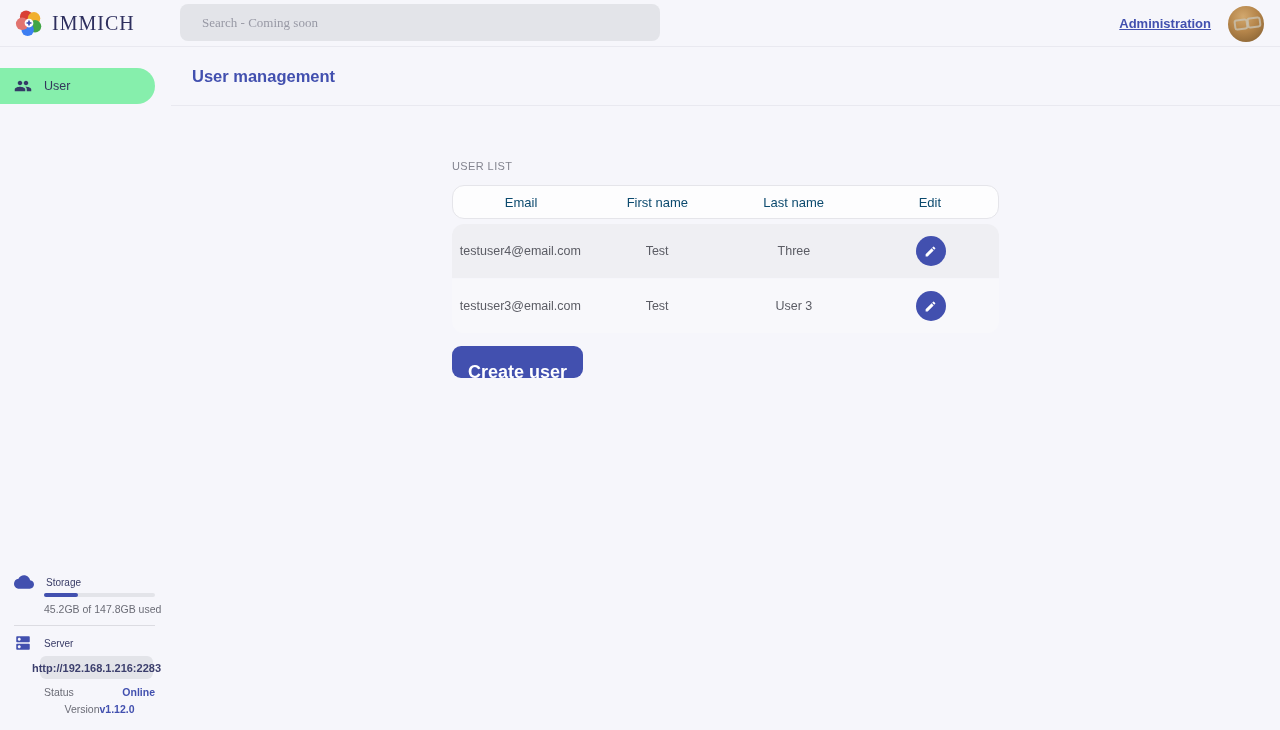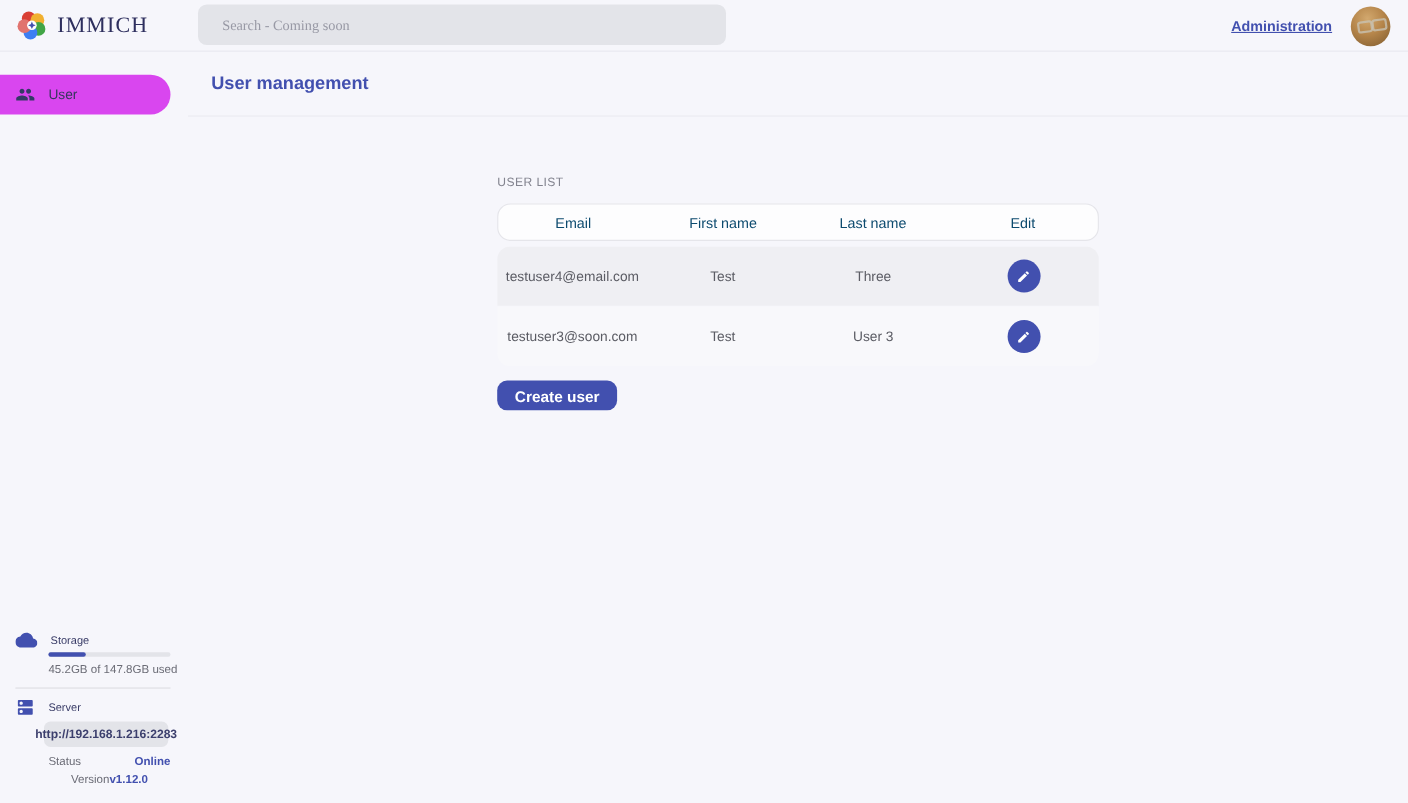--- a/index.html
+++ b/index.html
@@ -25,21 +25,21 @@
             background:radial-gradient(circle at 42% 30%, #d2a86e 0%, #b5854a 45%, #7d5a2e 100%);
             position:relative; overflow:hidden; cursor:pointer; }
   .avatar::before { content:""; position:absolute; left:6px; top:13px; width:10px; height:7px;
                     border:2px solid #c8c2b2; border-radius:3px; transform:rotate(-8deg); opacity:.8; }
   .avatar::after  { content:""; position:absolute; left:19px; top:11px; width:10px; height:7px;
                     border:2px solid #c8c2b2; border-radius:3px; transform:rotate(-8deg); opacity:.8; }
 
   
   .sidebar { position:absolute; top:47px; left:0; width:171px; bottom:0; background:#f6f6fb; }
   .nav-item { position:absolute; top:21px; left:0; width:155px; height:36px;
-              background:#d946ef; border-radius:0 18px 18px 0;
+              background:#86efac; border-radius:0 18px 18px 0;
               display:flex; align-items:center; cursor:pointer; }
   .nav-item .nav-icon { margin-left:14px; display:flex; }
   .nav-item .nav-label { margin-left:12px; font-size:12.5px; font-weight:500; color:#34375c; }
 
   .sidebar-bottom { position:absolute; left:0; bottom:0; width:171px; height:160px; }
   .sb-row { position:absolute; display:flex; align-items:center; gap:12px; left:14px; }
   .sb-title { font-size:10px; font-weight:400; color:#383b66; }
   .storage-row { top:2px; }
   .progress-track { position:absolute; left:44px; top:23px; width:111px; height:4px;
                     background:#e3e4e9; border-radius:2px; }
@@ -72,22 +72,22 @@
   .table-body { margin-top:5px; border-radius:12px; overflow:hidden;
                 display:flex; flex-direction:column; gap:1px; }
   .t-row { height:54px; display:flex; align-items:center; }
   .t-row:nth-child(odd) { background:#efeff3; }
   .t-row:nth-child(even) { background:#f8f8fb; }
   .td-cell { width:25%; text-align:center; font-size:12.5px; color:#5b5c64; }
   .edit-cell { width:25%; display:flex; justify-content:center; }
   .edit-btn { width:30px; height:30px; border-radius:50%; border:none; background:#4250af;
               display:flex; align-items:center; justify-content:center; cursor:pointer; }
 
-  .create-btn { margin-top:13px; height:27px; padding:4px 16px; border:none; border-radius:9px;
-                background:#4250af; color:#ffffff; font-size:14px; font-weight:600;
+  .create-btn { margin-top:13px; height:27px; padding:16px 16px; border:none; border-radius:9px;
+                background:#4250af; color:#ffffff; font-size:18px; font-weight:600;
                 font-family:"Liberation Sans", sans-serif; cursor:pointer; }
 </style>
 </head>
 <body>
 
 <div class="header">
   <div class="logo">
     <span style="display:flex;">
       <svg width="30" height="30" viewBox="0 0 48 48">
         <circle cx="19.4" cy="14.0" r="10" fill="#d93f34"></circle>
@@ -183,21 +183,21 @@
           <button class="edit-btn">
             <span style="display:flex;">
               <svg width="13" height="13" viewBox="0 0 24 24" fill="#ffffff">
                 <path d="M3 17.25V21h3.75L17.81 9.94l-3.75-3.75L3 17.25zM20.71 7.04c.39-.39.39-1.02 0-1.41l-2.34-2.34a.9959.9959 0 0 0-1.41 0l-1.83 1.83 3.75 3.75 1.83-1.83z"></path>
               </svg>
             </span>
           </button>
         </div>
       </div>
       <div class="t-row">
-        <div class="td-cell">testuser3@soon.com</div>
+        <div class="td-cell">testuser3@email.com</div>
         <div class="td-cell">Test</div>
         <div class="td-cell">User 3</div>
         <div class="edit-cell">
           <button class="edit-btn">
             <span style="display:flex;">
               <svg width="13" height="13" viewBox="0 0 24 24" fill="#ffffff">
                 <path d="M3 17.25V21h3.75L17.81 9.94l-3.75-3.75L3 17.25zM20.71 7.04c.39-.39.39-1.02 0-1.41l-2.34-2.34a.9959.9959 0 0 0-1.41 0l-1.83 1.83 3.75 3.75 1.83-1.83z"></path>
               </svg>
             </span>
           </button>

